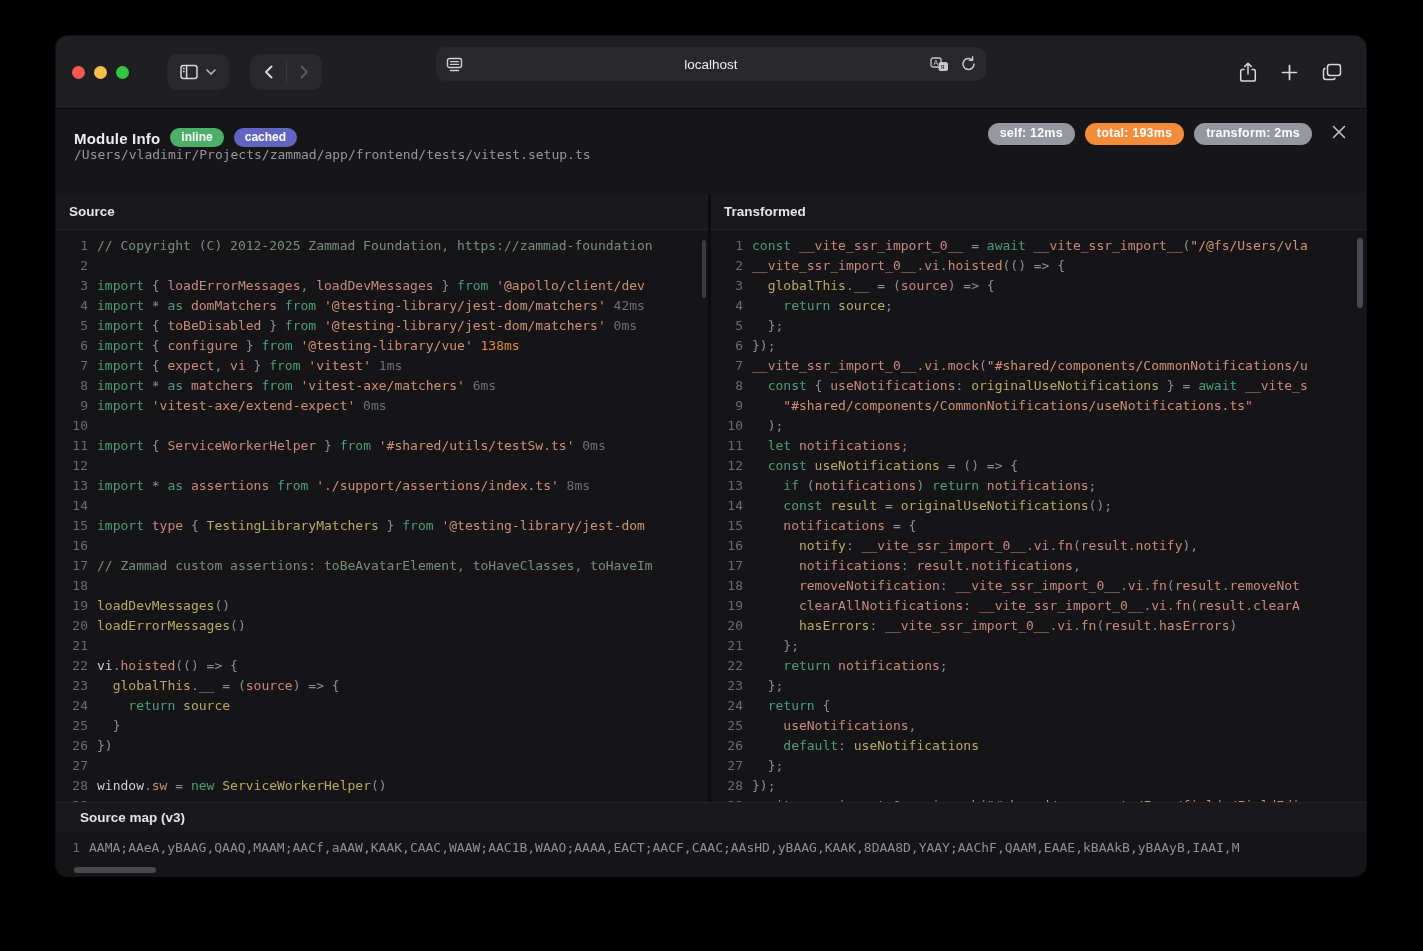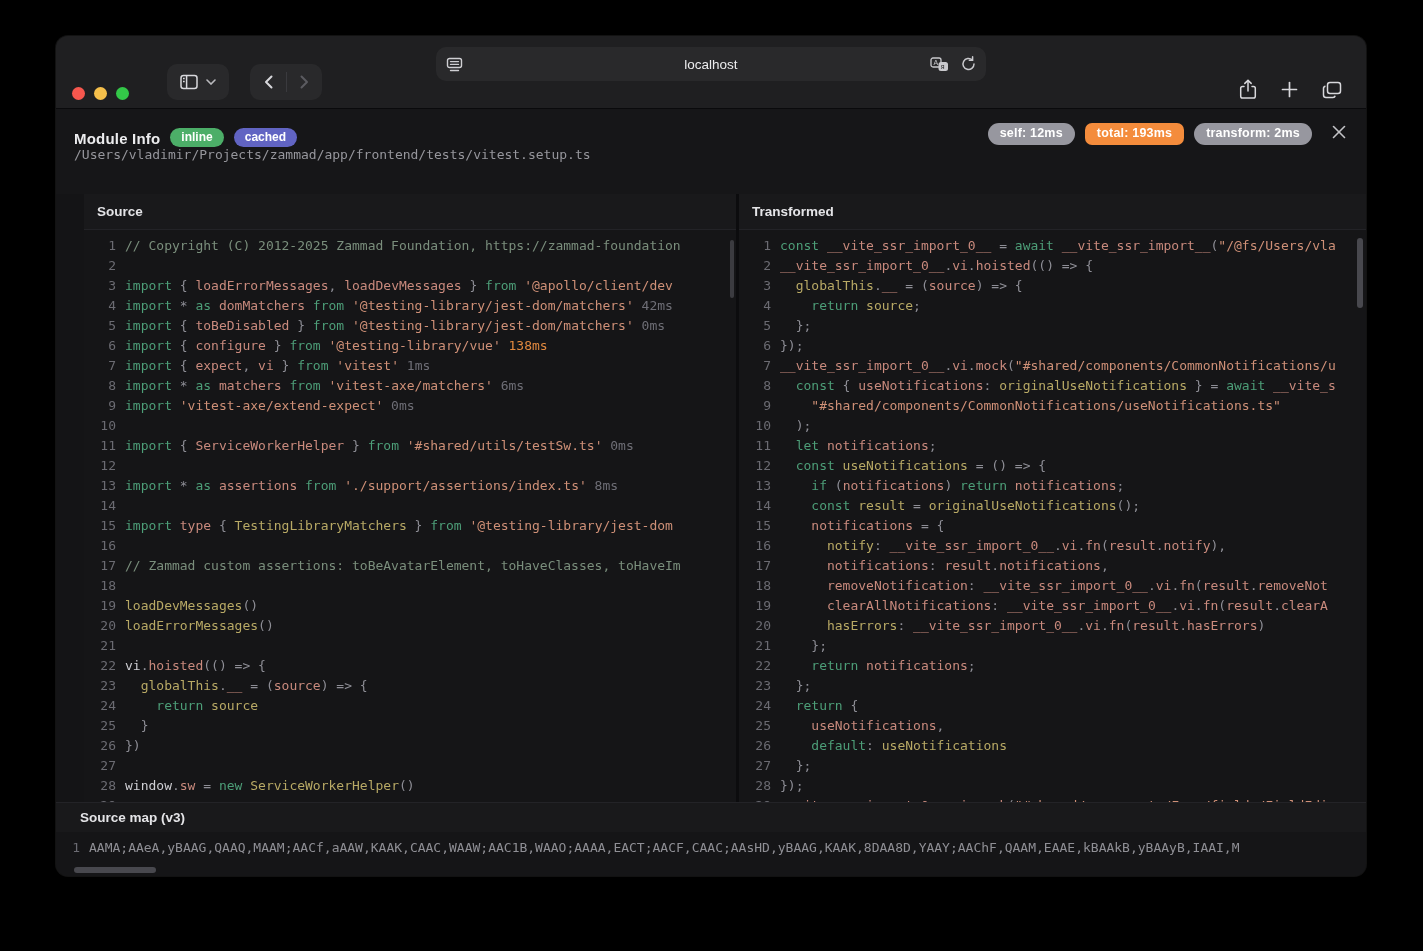--- a/index.html
+++ b/index.html
@@ -8,21 +8,21 @@
     font-family:"Liberation Sans",sans-serif;
   }
   .window{
     position:absolute;left:56px;top:36px;width:1310px;height:840px;
     background:#19191b;border-radius:12px;overflow:hidden;
     box-shadow:0 0 0 1px rgba(255,255,255,0.07),0 24px 70px rgba(0,0,0,0.65);
     display:flex;flex-direction:column;
   }
   
   .toolbar{
-    height:56px;flex:0 0 56px;background:#1f1f21;display:flex;align-items:flex-end;
+    height:56px;flex:0 0 56px;background:#1f1f21;display:flex;align-items:center;
     padding:8px 16px;position:relative;border-bottom:1px solid #0a0a0c;gap:8px;
   }
   .traffic{display:flex;gap:9px;align-items:center;}
   .light{width:13px;height:13px;border-radius:50%;}
   .tl-close{background:#f6574e;}
   .tl-min{background:#f5bf4b;}
   .tl-zoom{background:#33c748;}
   .tb-btn{
     height:36px;background:#29292b;border-radius:10px;display:flex;align-items:center;
     justify-content:center;color:#d4d4d8;
@@ -59,25 +59,25 @@
     font-family:"DejaVu Sans Mono",monospace;font-size:13px;color:#96969c;
   }
   .timings{
     position:absolute;right:54px;top:14px;display:flex;gap:10px;align-items:center;
   }
   .pill{
     font-size:12.5px;font-weight:700;color:#fff;border-radius:999px;
     padding:4px 12px 5px 12px;line-height:1;letter-spacing:.2px;
   }
   .pill-gray{background:#97979f;text-align:right;}
-  .pill-orange{background:#f48c3c;border-radius:7px;}
+  .pill-orange{background:#f48c3c;}
   .close-x{position:absolute;right:16px;top:12px;width:22px;height:22px;
     display:flex;align-items:center;justify-content:center;cursor:default;}
   
-  .panes{flex:1 1 auto;display:flex;min-height:0;background:#141416;padding-left:28px;}
+  .panes{flex:1 1 auto;display:flex;min-height:0;background:#141416;}
   .pane{display:flex;flex-direction:column;min-width:0;position:relative;}
   .pane-source{flex:0 0 652px;border-right:3px solid #0c0c0e;}
   .pane-transformed{flex:1 1 auto;}
   .pane-header{
     flex:0 0 35px;background:#19191b;border-bottom:1px solid #232327;
     display:flex;align-items:center;padding:0 13px;
     font-size:13.5px;font-weight:700;color:#e4e4e7;
   }
   .pane-body{
     flex:1 1 auto;overflow:hidden;padding-top:6px;background:#151517;position:relative;

